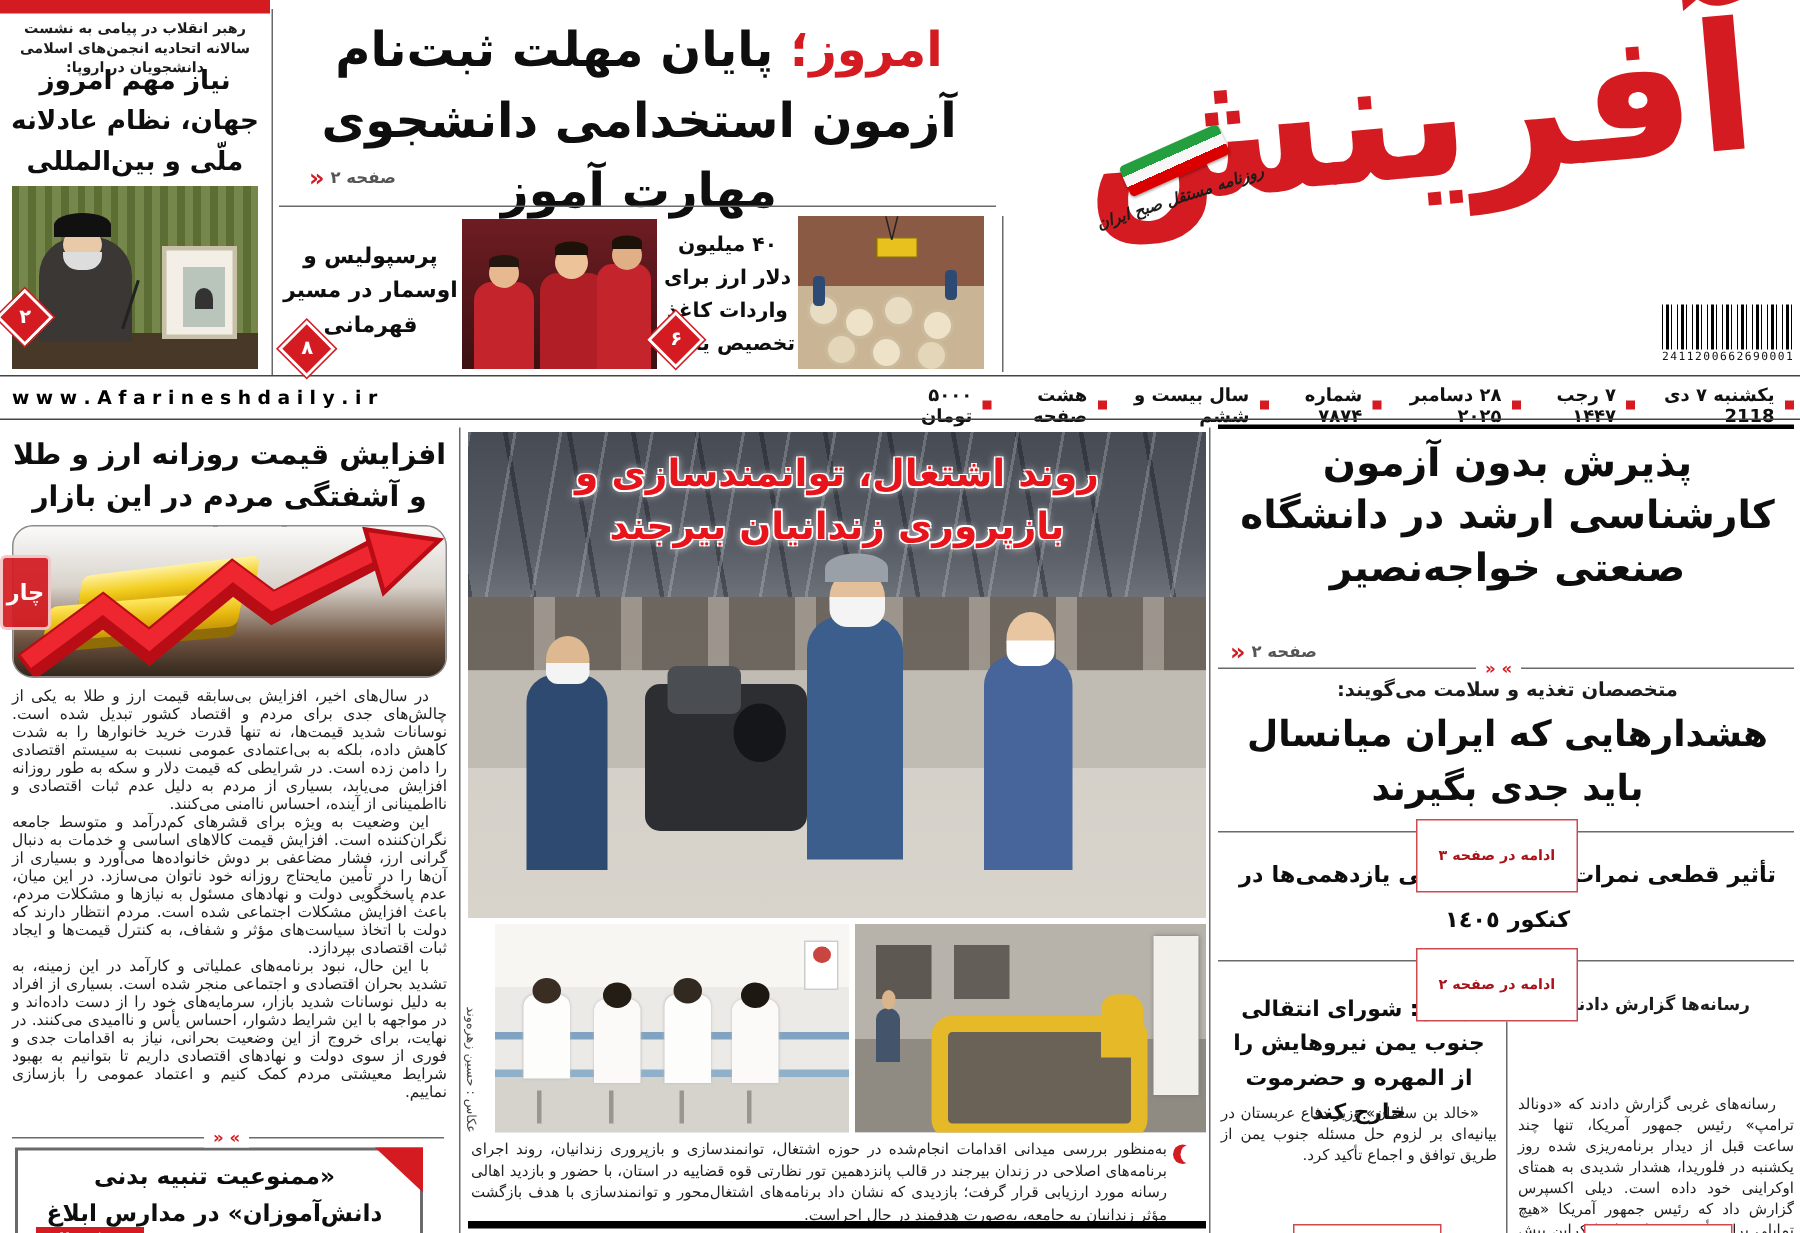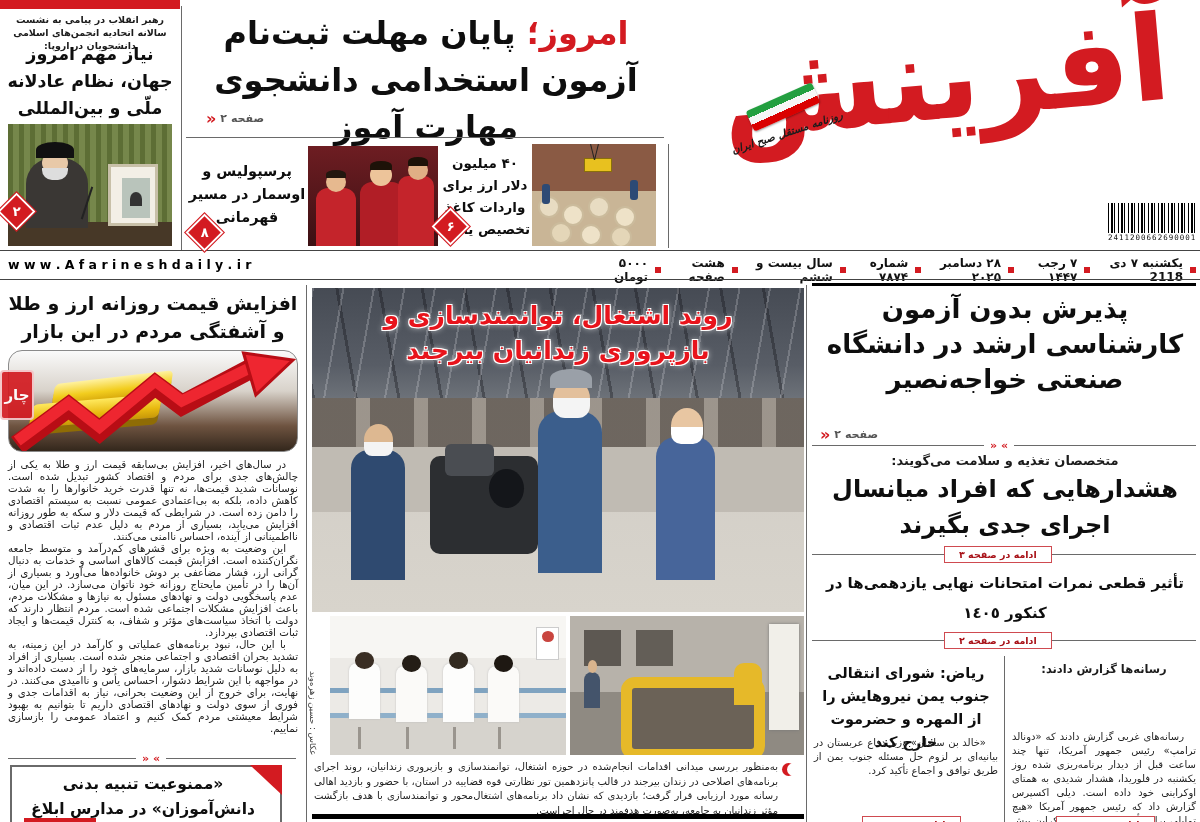--- a/index.html
+++ b/index.html
@@ -14,21 +14,21 @@
   .kicker{font-weight:bold;color:#1c1c1c;text-align:center;}
   .body-txt{text-align:justify;color:#222;}
   .body-txt p{margin:0;text-indent:12px;}
   .diamond{position:absolute;width:23px;height:23px;background:var(--red);transform:rotate(45deg);
            border:2px solid #fff;outline:1px solid var(--red);display:flex;align-items:center;justify-content:center;z-index:6;}
   .diamond span{transform:rotate(-45deg);color:#fff;font-weight:bold;font-size:13px;}
   .pageref{position:absolute;display:flex;align-items:center;gap:4px;direction:rtl;}
   .pageref .lbl{color:#555;font-size:11px;font-weight:bold;}
   .pageref .chev{color:var(--red);font-size:16px;font-weight:bold;line-height:10px;}
   .cont{position:absolute;background:#fff;border:1px solid #cf4a50;color:#a81218;font-size:9.5px;
-        font-weight:bold;padding:2px 14px;white-space:nowrap;z-index:4;}
+        font-weight:bold;padding:18px 14px;white-space:nowrap;z-index:4;}
   .chevdec{position:absolute;background:#fff;color:var(--red);font-size:11px;font-weight:bold;padding:0 6px;z-index:3;}
   .ph{position:absolute;overflow:hidden;background:#ddd;}
   .ph *{position:absolute;}
   .sq{width:6px;height:6px;background:var(--red);flex:0 0 auto;}
   .dateline{display:flex;align-items:center;gap:7px;font-size:12px;font-weight:bold;color:#111;direction:rtl;}
   .crescent{position:absolute;width:13px;height:13px;border-radius:50%;box-shadow:-5px 0 0 0 var(--red);}
   .logo{color:var(--red);font-weight:bold;text-align:center;transform:rotate(-5deg);line-height:1;}
 </style>
 </head>
 <body>
@@ -134,21 +134,21 @@
   <div class="heavy" style="left:812px;top:283px;width:384px;height:3px;"></div>
   <div class="abs hl" style="left:815px;top:292px;width:380px;font-size:26px;line-height:35px;">پذیرش بدون آزمون کارشناسی ارشد در دانشگاه صنعتی خواجه‌نصیر</div>
   <div class="pageref" style="left:820px;top:428px;">
     <span class="lbl">صفحه ۲</span>
     <span class="chev">«</span>
   </div>
   <div class="hline" style="left:812px;top:445px;width:384px;"></div>
   <div class="chevdec" style="left:984px;top:439px;">» «</div>
 
   <div class="abs kicker" style="left:815px;top:453px;width:380px;font-size:13px;">متخصصان تغذیه و سلامت می‌گویند:</div>
-  <div class="abs hl" style="left:815px;top:471px;width:380px;font-size:24px;line-height:36px;">هشدارهایی که افراد میانسال اجرای جدی بگیرند</div>
+  <div class="abs hl" style="left:815px;top:471px;width:380px;font-size:24px;line-height:36px;">هشدارهایی که ایران میانسال باید جدی بگیرند</div>
   <div class="hline" style="left:812px;top:554px;width:384px;"></div>
   <div class="cont" style="left:944px;top:546px;">ادامه در صفحه ۳</div>
 
   <div class="abs hl" style="left:815px;top:568px;width:380px;font-size:15px;line-height:30px;">تأثیر قطعی نمرات امتحانات نهایی یازدهمی‌ها در کنکور ١٤٠٥</div>
   <div class="hline" style="left:812px;top:640px;width:384px;"></div>
   <div class="cont" style="left:944px;top:632px;">ادامه در صفحه ۲</div>
 
   <div class="vline" style="left:1004px;top:656px;height:166px;"></div>
 
   <div class="abs hl" style="left:814px;top:662px;width:184px;font-size:14.5px;line-height:23px;">ریاض: شورای انتقالی جنوب یمن نیروهایش را از المهره و حضرموت خارج کند</div>

